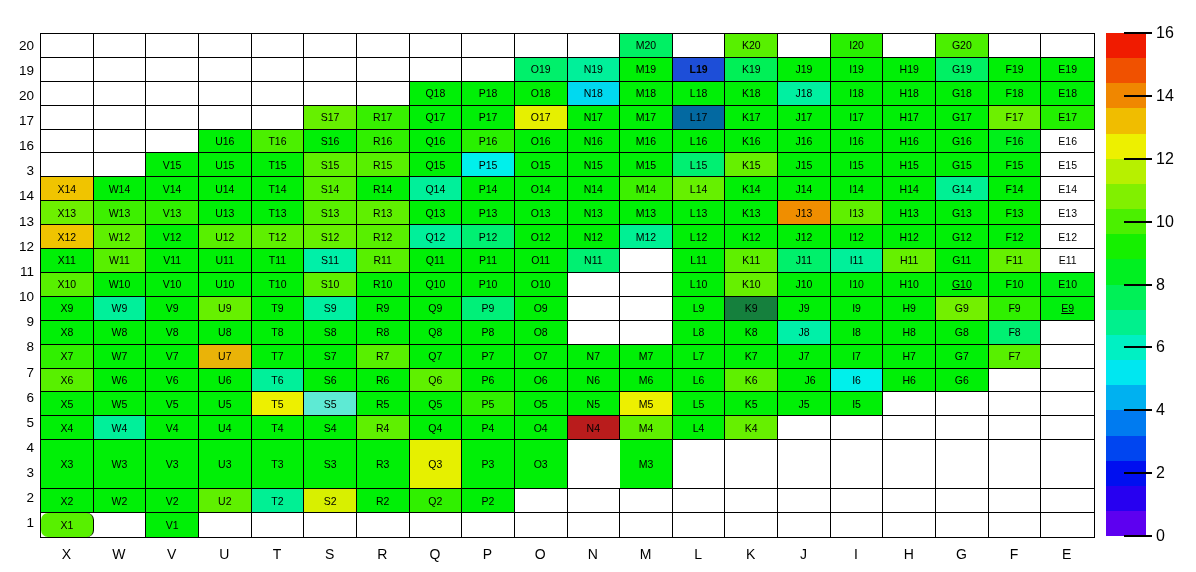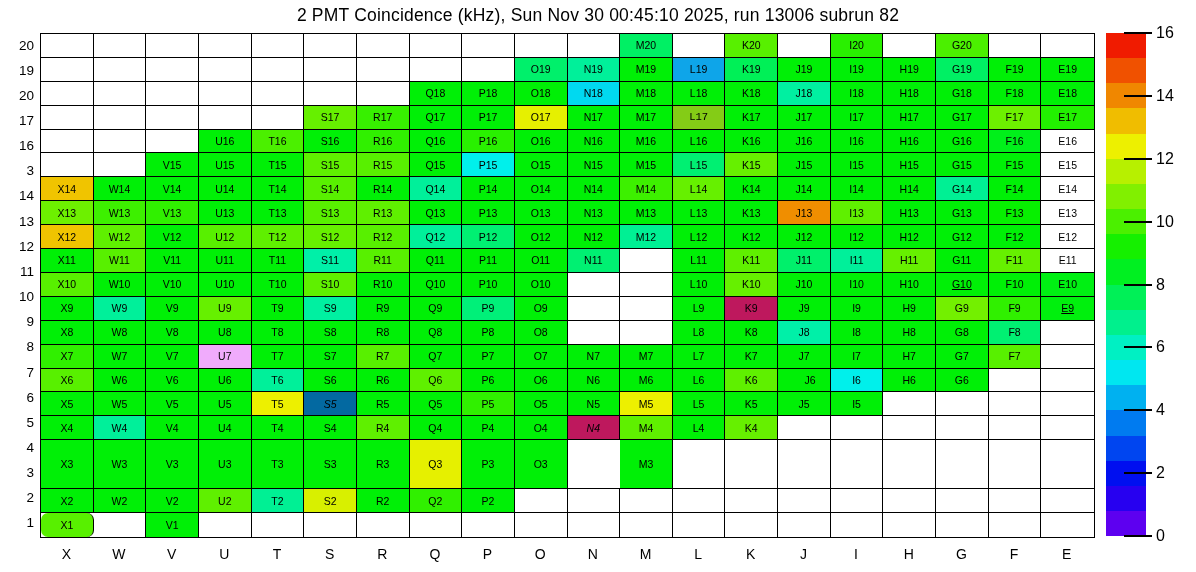--- a/index.html
+++ b/index.html
@@ -20,21 +20,20 @@
   .cbar{position:absolute;left:1106px;top:33px;width:40px;height:503px;
         display:flex;flex-direction:column;}
   .cbband{flex:1;}
   .cbtick{position:absolute;height:2px;background:#000;left:1124px;width:28px;}
   .cblab{position:absolute;left:1156px;font-size:16px;color:#000;}
 </style>
 </head>
 <body>
 
 <div class="app">
-  <div class="title">2 PMT Coincidence (kHz), Sun Nov 30 00:45:10 2025, run 13006 subrun 82</div>
   <div class="grid" id="grid">
       <div class="cell" style="background: rgb(255, 255, 255);"></div>
       <div class="cell" style="background: rgb(255, 255, 255);"></div>
       <div class="cell" style="background: rgb(255, 255, 255);"></div>
       <div class="cell" style="background: rgb(255, 255, 255);"></div>
       <div class="cell" style="background: rgb(255, 255, 255);"></div>
       <div class="cell" style="background: rgb(255, 255, 255);"></div>
       <div class="cell" style="background: rgb(255, 255, 255);"></div>
       <div class="cell" style="background: rgb(255, 255, 255);"></div>
       <div class="cell" style="background: rgb(255, 255, 255);"></div>
@@ -54,21 +53,21 @@
       <div class="cell" style="background: rgb(255, 255, 255);"></div>
       <div class="cell" style="background: rgb(255, 255, 255);"></div>
       <div class="cell" style="background: rgb(255, 255, 255);"></div>
       <div class="cell" style="background: rgb(255, 255, 255);"></div>
       <div class="cell" style="background: rgb(255, 255, 255);"></div>
       <div class="cell" style="background: rgb(255, 255, 255);"></div>
       <div class="cell" style="background: rgb(255, 255, 255);"></div>
       <div class="cell" style="background: rgb(0, 240, 107);">O19</div>
       <div class="cell" style="background: rgb(0, 240, 154);">N19</div>
       <div class="cell" style="background: rgb(0, 240, 6);">M19</div>
-      <div class="cell" style="background: #0ea5e9;">L19</div>
+      <div class="cell" style="background: #1d4ed8; font-weight: bold;">L19</div>
       <div class="cell" style="background: rgb(0, 240, 87);">K19</div>
       <div class="cell" style="background: rgb(0, 240, 6);">J19</div>
       <div class="cell" style="background: rgb(0, 240, 6);">I19</div>
       <div class="cell" style="background: rgb(0, 240, 6);">H19</div>
       <div class="cell" style="background: rgb(0, 240, 100);">G19</div>
       <div class="cell" style="background: rgb(0, 240, 6);">F19</div>
       <div class="cell" style="background: rgb(0, 240, 6);">E19</div>
       <div class="cell" style="background: rgb(255, 255, 255);"></div>
       <div class="cell" style="background: rgb(255, 255, 255);"></div>
       <div class="cell" style="background: rgb(255, 255, 255);"></div>
@@ -94,21 +93,21 @@
       <div class="cell" style="background: rgb(255, 255, 255);"></div>
       <div class="cell" style="background: rgb(255, 255, 255);"></div>
       <div class="cell" style="background: rgb(255, 255, 255);"></div>
       <div class="cell" style="background: rgb(102, 240, 0);">S17</div>
       <div class="cell" style="background: rgb(55, 240, 0);">R17</div>
       <div class="cell" style="background: rgb(0, 240, 6);">Q17</div>
       <div class="cell" style="background: rgb(0, 240, 6);">P17</div>
       <div class="cell" style="background: rgb(230, 240, 0);">O17</div>
       <div class="cell" style="background: rgb(0, 240, 6);">N17</div>
       <div class="cell" style="background: rgb(0, 240, 6);">M17</div>
-      <div class="cell" style="background: #84cc16; font-family: Liberation Mono, monospace;">L17</div>
+      <div class="cell" style="background: #0369a1;">L17</div>
       <div class="cell" style="background: rgb(0, 240, 6);">K17</div>
       <div class="cell" style="background: rgb(0, 240, 6);">J17</div>
       <div class="cell" style="background: rgb(0, 240, 6);">I17</div>
       <div class="cell" style="background: rgb(0, 240, 6);">H17</div>
       <div class="cell" style="background: rgb(0, 240, 6);">G17</div>
       <div class="cell" style="background: rgb(109, 240, 0);">F17</div>
       <div class="cell" style="background: rgb(34, 240, 0);">E17</div>
       <div class="cell" style="background: rgb(255, 255, 255);"></div>
       <div class="cell" style="background: rgb(255, 255, 255);"></div>
       <div class="cell" style="background: rgb(255, 255, 255);"></div>
@@ -255,21 +254,21 @@
       <div class="cell" style="background: rgb(102, 240, 0);">U9</div>
       <div class="cell" style="background: rgb(0, 240, 6);">T9</div>
       <div class="cell" style="background: rgb(0, 240, 161);">S9</div>
       <div class="cell" style="background: rgb(0, 240, 6);">R9</div>
       <div class="cell" style="background: rgb(0, 240, 6);">Q9</div>
       <div class="cell" style="background: rgb(0, 240, 121);">P9</div>
       <div class="cell" style="background: rgb(0, 240, 6);">O9</div>
       <div class="cell" style="background: rgb(255, 255, 255);"></div>
       <div class="cell" style="background: rgb(255, 255, 255);"></div>
       <div class="cell" style="background: rgb(0, 240, 6);">L9</div>
-      <div class="cell" style="background: #be185d;">K9</div>
+      <div class="cell" style="background: #15803d;">K9</div>
       <div class="cell" style="background: rgb(0, 240, 6);">J9</div>
       <div class="cell" style="background: rgb(0, 240, 6);">I9</div>
       <div class="cell" style="background: rgb(0, 240, 6);">H9</div>
       <div class="cell" style="background: rgb(115, 240, 0);">G9</div>
       <div class="cell" style="background: rgb(48, 240, 0);">F9</div>
       <div class="cell" style="background: rgb(0, 240, 13); text-decoration: underline;">E9</div>
       <div class="cell" style="background: rgb(0, 240, 6);">X8</div>
       <div class="cell" style="background: rgb(0, 240, 6);">W8</div>
       <div class="cell" style="background: rgb(0, 240, 6);">V8</div>
       <div class="cell" style="background: rgb(0, 240, 6);">U8</div>
@@ -285,21 +284,21 @@
       <div class="cell" style="background: rgb(0, 240, 6);">K8</div>
       <div class="cell" style="background: rgb(0, 240, 168);">J8</div>
       <div class="cell" style="background: rgb(0, 240, 6);">I8</div>
       <div class="cell" style="background: rgb(0, 240, 6);">H8</div>
       <div class="cell" style="background: rgb(0, 240, 6);">G8</div>
       <div class="cell" style="background: rgb(0, 240, 114);">F8</div>
       <div class="cell" style="background: rgb(255, 255, 255);"></div>
       <div class="cell" style="background: rgb(48, 240, 0);">X7</div>
       <div class="cell" style="background: rgb(0, 240, 6);">W7</div>
       <div class="cell" style="background: rgb(0, 240, 6);">V7</div>
-      <div class="cell" style="background: #f0abfc;">U7</div>
+      <div class="cell" style="background: #eab308;">U7</div>
       <div class="cell" style="background: rgb(0, 240, 6);">T7</div>
       <div class="cell" style="background: rgb(0, 240, 6);">S7</div>
       <div class="cell" style="background: rgb(88, 240, 0);">R7</div>
       <div class="cell" style="background: rgb(0, 240, 6);">Q7</div>
       <div class="cell" style="background: rgb(0, 240, 6);">P7</div>
       <div class="cell" style="background: rgb(0, 240, 6);">O7</div>
       <div class="cell" style="background: rgb(0, 240, 6);">N7</div>
       <div class="cell" style="background: rgb(0, 240, 6);">M7</div>
       <div class="cell" style="background: rgb(0, 240, 6);">L7</div>
       <div class="cell" style="background: rgb(0, 240, 6);">K7</div>
@@ -327,21 +326,21 @@
       <div class="cell" style="background: rgb(0, 240, 235);">I6</div>
       <div class="cell" style="background: rgb(0, 240, 6);">H6</div>
       <div class="cell" style="background: rgb(0, 240, 6);">G6</div>
       <div class="cell" style="background: rgb(255, 255, 255);"></div>
       <div class="cell" style="background: rgb(255, 255, 255);"></div>
       <div class="cell" style="background: rgb(0, 240, 6);">X5</div>
       <div class="cell" style="background: rgb(0, 240, 6);">W5</div>
       <div class="cell" style="background: rgb(0, 240, 6);">V5</div>
       <div class="cell" style="background: rgb(0, 240, 6);">U5</div>
       <div class="cell" style="background: rgb(237, 240, 0);">T5</div>
-      <div class="cell" style="background: #0369a1; font-style: italic;">S5</div>
+      <div class="cell" style="background: #5eead4;">S5</div>
       <div class="cell" style="background: rgb(0, 240, 6);">R5</div>
       <div class="cell" style="background: rgb(0, 240, 6);">Q5</div>
       <div class="cell" style="background: rgb(48, 240, 0);">P5</div>
       <div class="cell" style="background: rgb(0, 240, 6);">O5</div>
       <div class="cell" style="background: rgb(0, 240, 6);">N5</div>
       <div class="cell" style="background: rgb(237, 240, 0);">M5</div>
       <div class="cell" style="background: rgb(0, 240, 6);">L5</div>
       <div class="cell" style="background: rgb(0, 240, 6);">K5</div>
       <div class="cell" style="background: rgb(0, 240, 6);">J5</div>
       <div class="cell" style="background: rgb(0, 240, 6);">I5</div>
@@ -352,21 +351,21 @@
       <div class="cell" style="background: rgb(0, 240, 6);">X4</div>
       <div class="cell" style="background: rgb(0, 240, 154);">W4</div>
       <div class="cell" style="background: rgb(0, 240, 6);">V4</div>
       <div class="cell" style="background: rgb(0, 240, 6);">U4</div>
       <div class="cell" style="background: rgb(0, 240, 6);">T4</div>
       <div class="cell" style="background: rgb(0, 240, 6);">S4</div>
       <div class="cell" style="background: rgb(95, 240, 0);">R4</div>
       <div class="cell" style="background: rgb(0, 240, 6);">Q4</div>
       <div class="cell" style="background: rgb(0, 240, 6);">P4</div>
       <div class="cell" style="background: rgb(0, 240, 6); text-align: right;">O4</div>
-      <div class="cell" style="background: #be185d; font-style: italic;">N4</div>
+      <div class="cell" style="background: #b91c1c;">N4</div>
       <div class="cell" style="background: rgb(95, 240, 0);">M4</div>
       <div class="cell" style="background: rgb(0, 240, 6);">L4</div>
       <div class="cell" style="background: rgb(102, 240, 0);">K4</div>
       <div class="cell" style="background: rgb(255, 255, 255);"></div>
       <div class="cell" style="background: rgb(255, 255, 255);"></div>
       <div class="cell" style="background: rgb(255, 255, 255);"></div>
       <div class="cell" style="background: rgb(255, 255, 255);"></div>
       <div class="cell" style="background: rgb(255, 255, 255);"></div>
       <div class="cell" style="background: rgb(255, 255, 255);"></div>
       <div class="cell" style="background: rgb(0, 240, 6);">X3</div>

